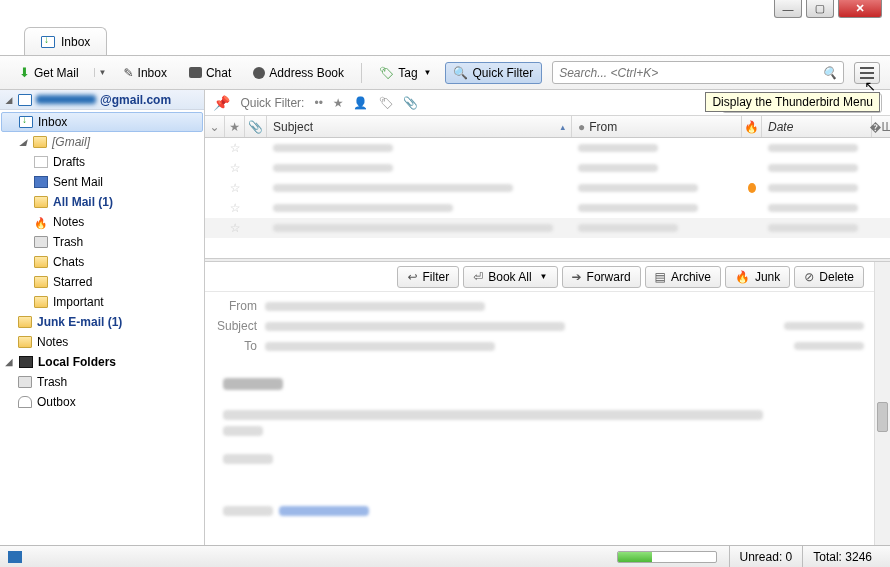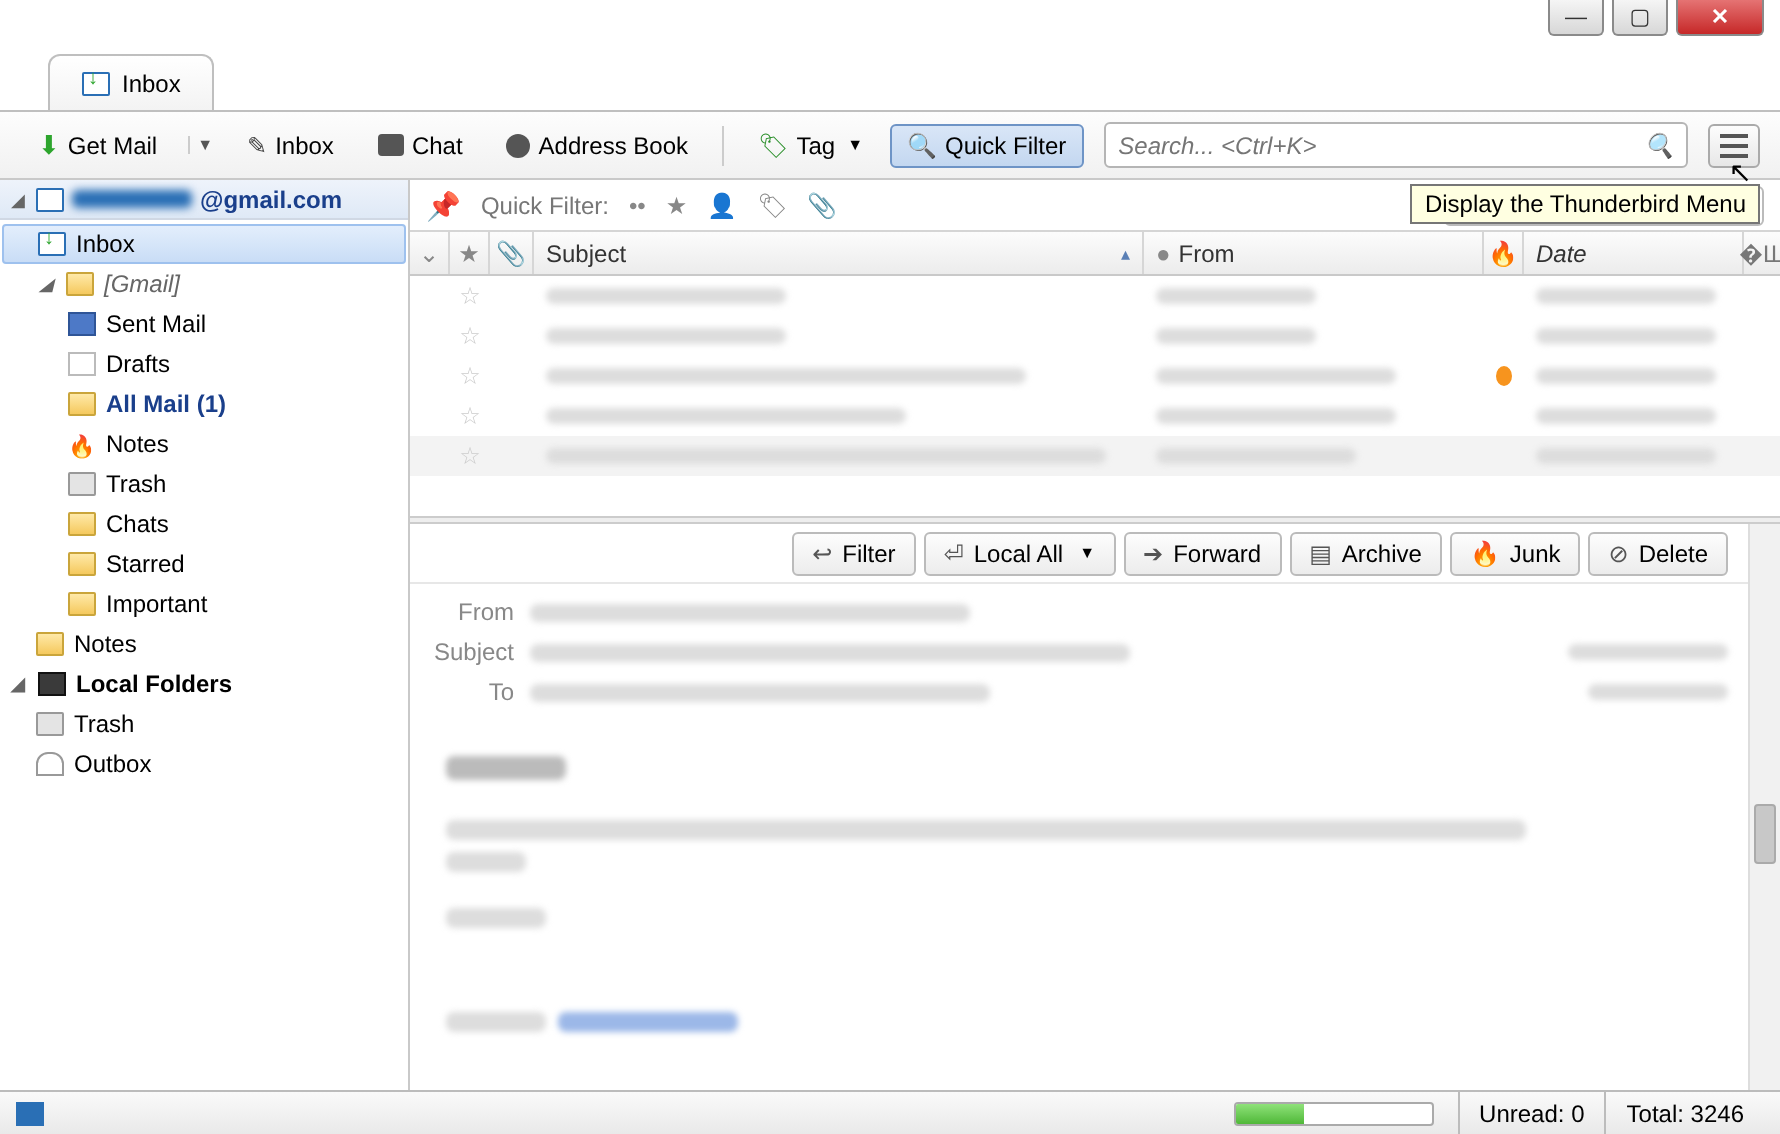--- a/index.html
+++ b/index.html
@@ -193,27 +193,27 @@
       <div class="tree-row sel">
           <span class="fico inbox"></span>
           <span>Inbox</span>
         </div>
       <div class="tree-row" style="font-style:italic;color:#666;">
           <span class="tw">◢</span>
           <span class="fico folder"></span>
           <span>[Gmail]</span>
         </div>
       <div class="tree-row l2">
+          <span class="fico drafts"></span>
+          <span>Drafts</span>
+        </div>
+      <div class="tree-row l2">
           <span class="fico sent"></span>
           <span>Sent Mail</span>
         </div>
-      <div class="tree-row l2">
-          <span class="fico drafts"></span>
-          <span>Drafts</span>
-        </div>
       <div class="tree-row l2 bold">
           <span class="fico folder"></span>
           <span>All Mail (1)</span>
         </div>
       <div class="tree-row l2">
           <span class="fico spam"></span>
           <span>Notes</span>
         </div>
       <div class="tree-row l2">
           <span class="fico trash"></span>
@@ -223,20 +223,24 @@
           <span class="fico folder"></span>
           <span>Chats</span>
         </div>
       <div class="tree-row l2">
           <span class="fico folder"></span>
           <span>Starred</span>
         </div>
       <div class="tree-row l2">
           <span class="fico folder"></span>
           <span>Important</span>
+        </div>
+      <div class="tree-row bold">
+          <span class="fico folder"></span>
+          <span>Junk E-mail (1)</span>
         </div>
       <div class="tree-row">
           <span class="fico folder"></span>
           <span>Notes</span>
         </div>
       <div class="tree-row lf" style="padding-left:4px;">
           <span class="tw">◢</span>
           <span class="fico local"></span>
           <span>Local Folders</span>
         </div>
@@ -372,21 +376,21 @@
     <div class="splitter"></div>
 
     <div class="preview">
       <div class="actions">
         <div class="abtn">
             <span class="ico">↩</span>
             <span>Filter</span>
           </div>
         <div class="abtn">
             <span class="ico">⏎</span>
-            <span>Local All</span>
+            <span>Book All</span>
             <span style="font-size:8px;margin-left:3px;">▼</span>
           </div>
         <div class="abtn">
             <span class="ico">➔</span>
             <span>Forward</span>
           </div>
         <div class="abtn">
             <span class="ico">▤</span>
             <span>Archive</span>
           </div>

